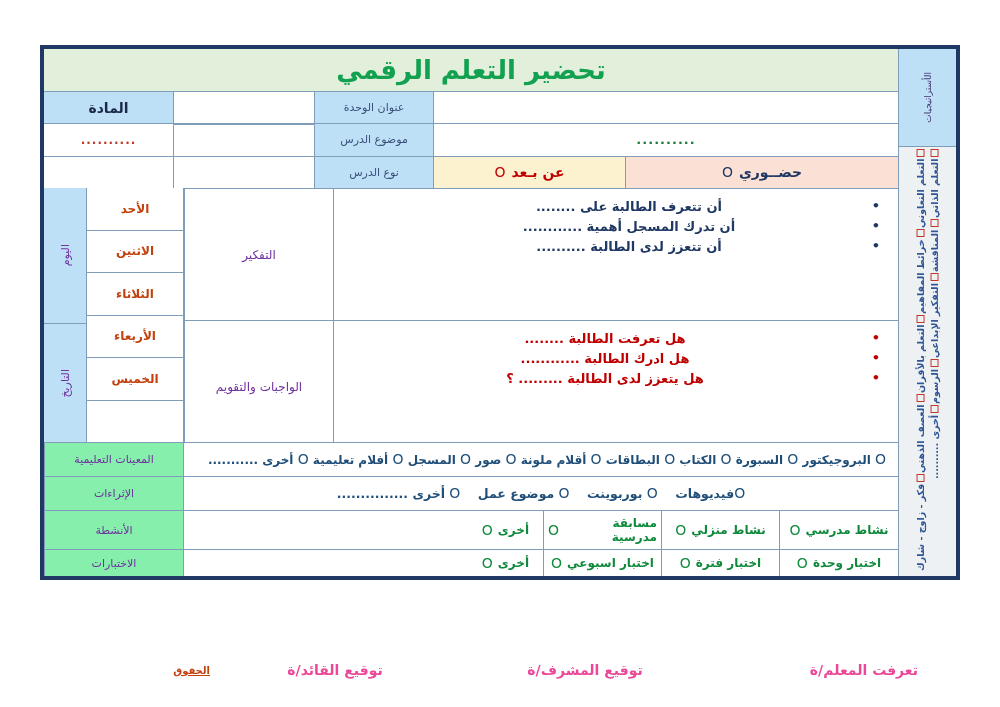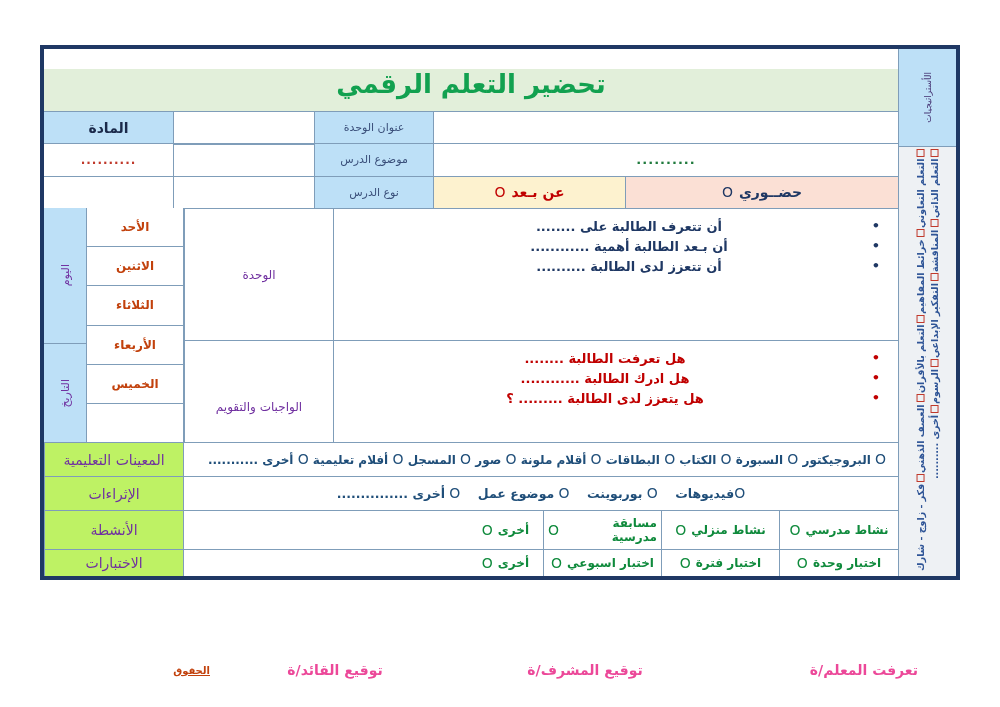--- a/index.html
+++ b/index.html
@@ -110,23 +110,23 @@
     min-width: 0;
   }
 
   
   .title-band {
     height: 43px;
     flex: 0 0 43px;
     background: #e2efda;
     border-bottom: 1px solid #7f9db9;
     display: flex;
+    align-items: center;
     justify-content: center;
     box-sizing: border-box;
-    margin-top: 20px;
   }
   .title-band .title-text {
     font-size: 26px;
     font-weight: bold;
     color: #12a150;
     letter-spacing: 0.5px;
   }
 
   
   .header-block { flex: 0 0 96px; display: flex; flex-direction: column; }
@@ -266,23 +266,23 @@
     box-sizing: border-box;
   }
   .day-cell + .day-cell { border-top: 1px solid #7f9db9; }
   .date-blank { background: #ffffff; flex: 1 1 auto; }
 
   
   .lower-block { flex: 0 0 auto; display: flex; flex-direction: column; }
   .lrow { display: flex; flex-direction: row; box-sizing: border-box; border-top: 1px solid #7f9db9; }
   .lrow-label {
     flex: 0 0 140px;
-    background: #bef264;
+    background: #86efac;
     color: #7030a0;
-    font-size: 14px;
+    font-size: 11px;
     display: flex; align-items: center; justify-content: center;
     box-sizing: border-box;
     border-right: 1px solid #7f9db9;
     border-left: 1px solid #7f9db9;
   }
   .lrow-content {
     flex: 1 1 auto;
     background: #ffffff;
     box-sizing: border-box;
     display: flex;
@@ -458,25 +458,25 @@
         </div>
 
         <div class="body-block">
 
           <div class="content-col">
 
             <div class="sec-row sec-obj objectives">
               <div class="sec-content">
                 <ul class="bullets">
                   <li>أن تتعرف الطالبة على ........</li>
-                  <li>أن بـعد الطالبة أهمية ............</li>
+                  <li>أن تدرك المسجل أهمية ............</li>
                   <li>أن تتعزز لدى الطالبة  ..........</li>
                 </ul>
               </div>
-              <div class="sec-label">الوحدة</div>
+              <div class="sec-label">التفكير</div>
             </div>
 
             <div class="sec-row sec-assess assessment">
               <div class="sec-content">
                 <ul class="bullets">
                   <li>هل تعرفت الطالبة ........</li>
                   <li>هل ادرك الطالبة ............</li>
                   <li>هل  يتعزز لدى الطالبة  ......... ؟</li>
                 </ul>
               </div>

